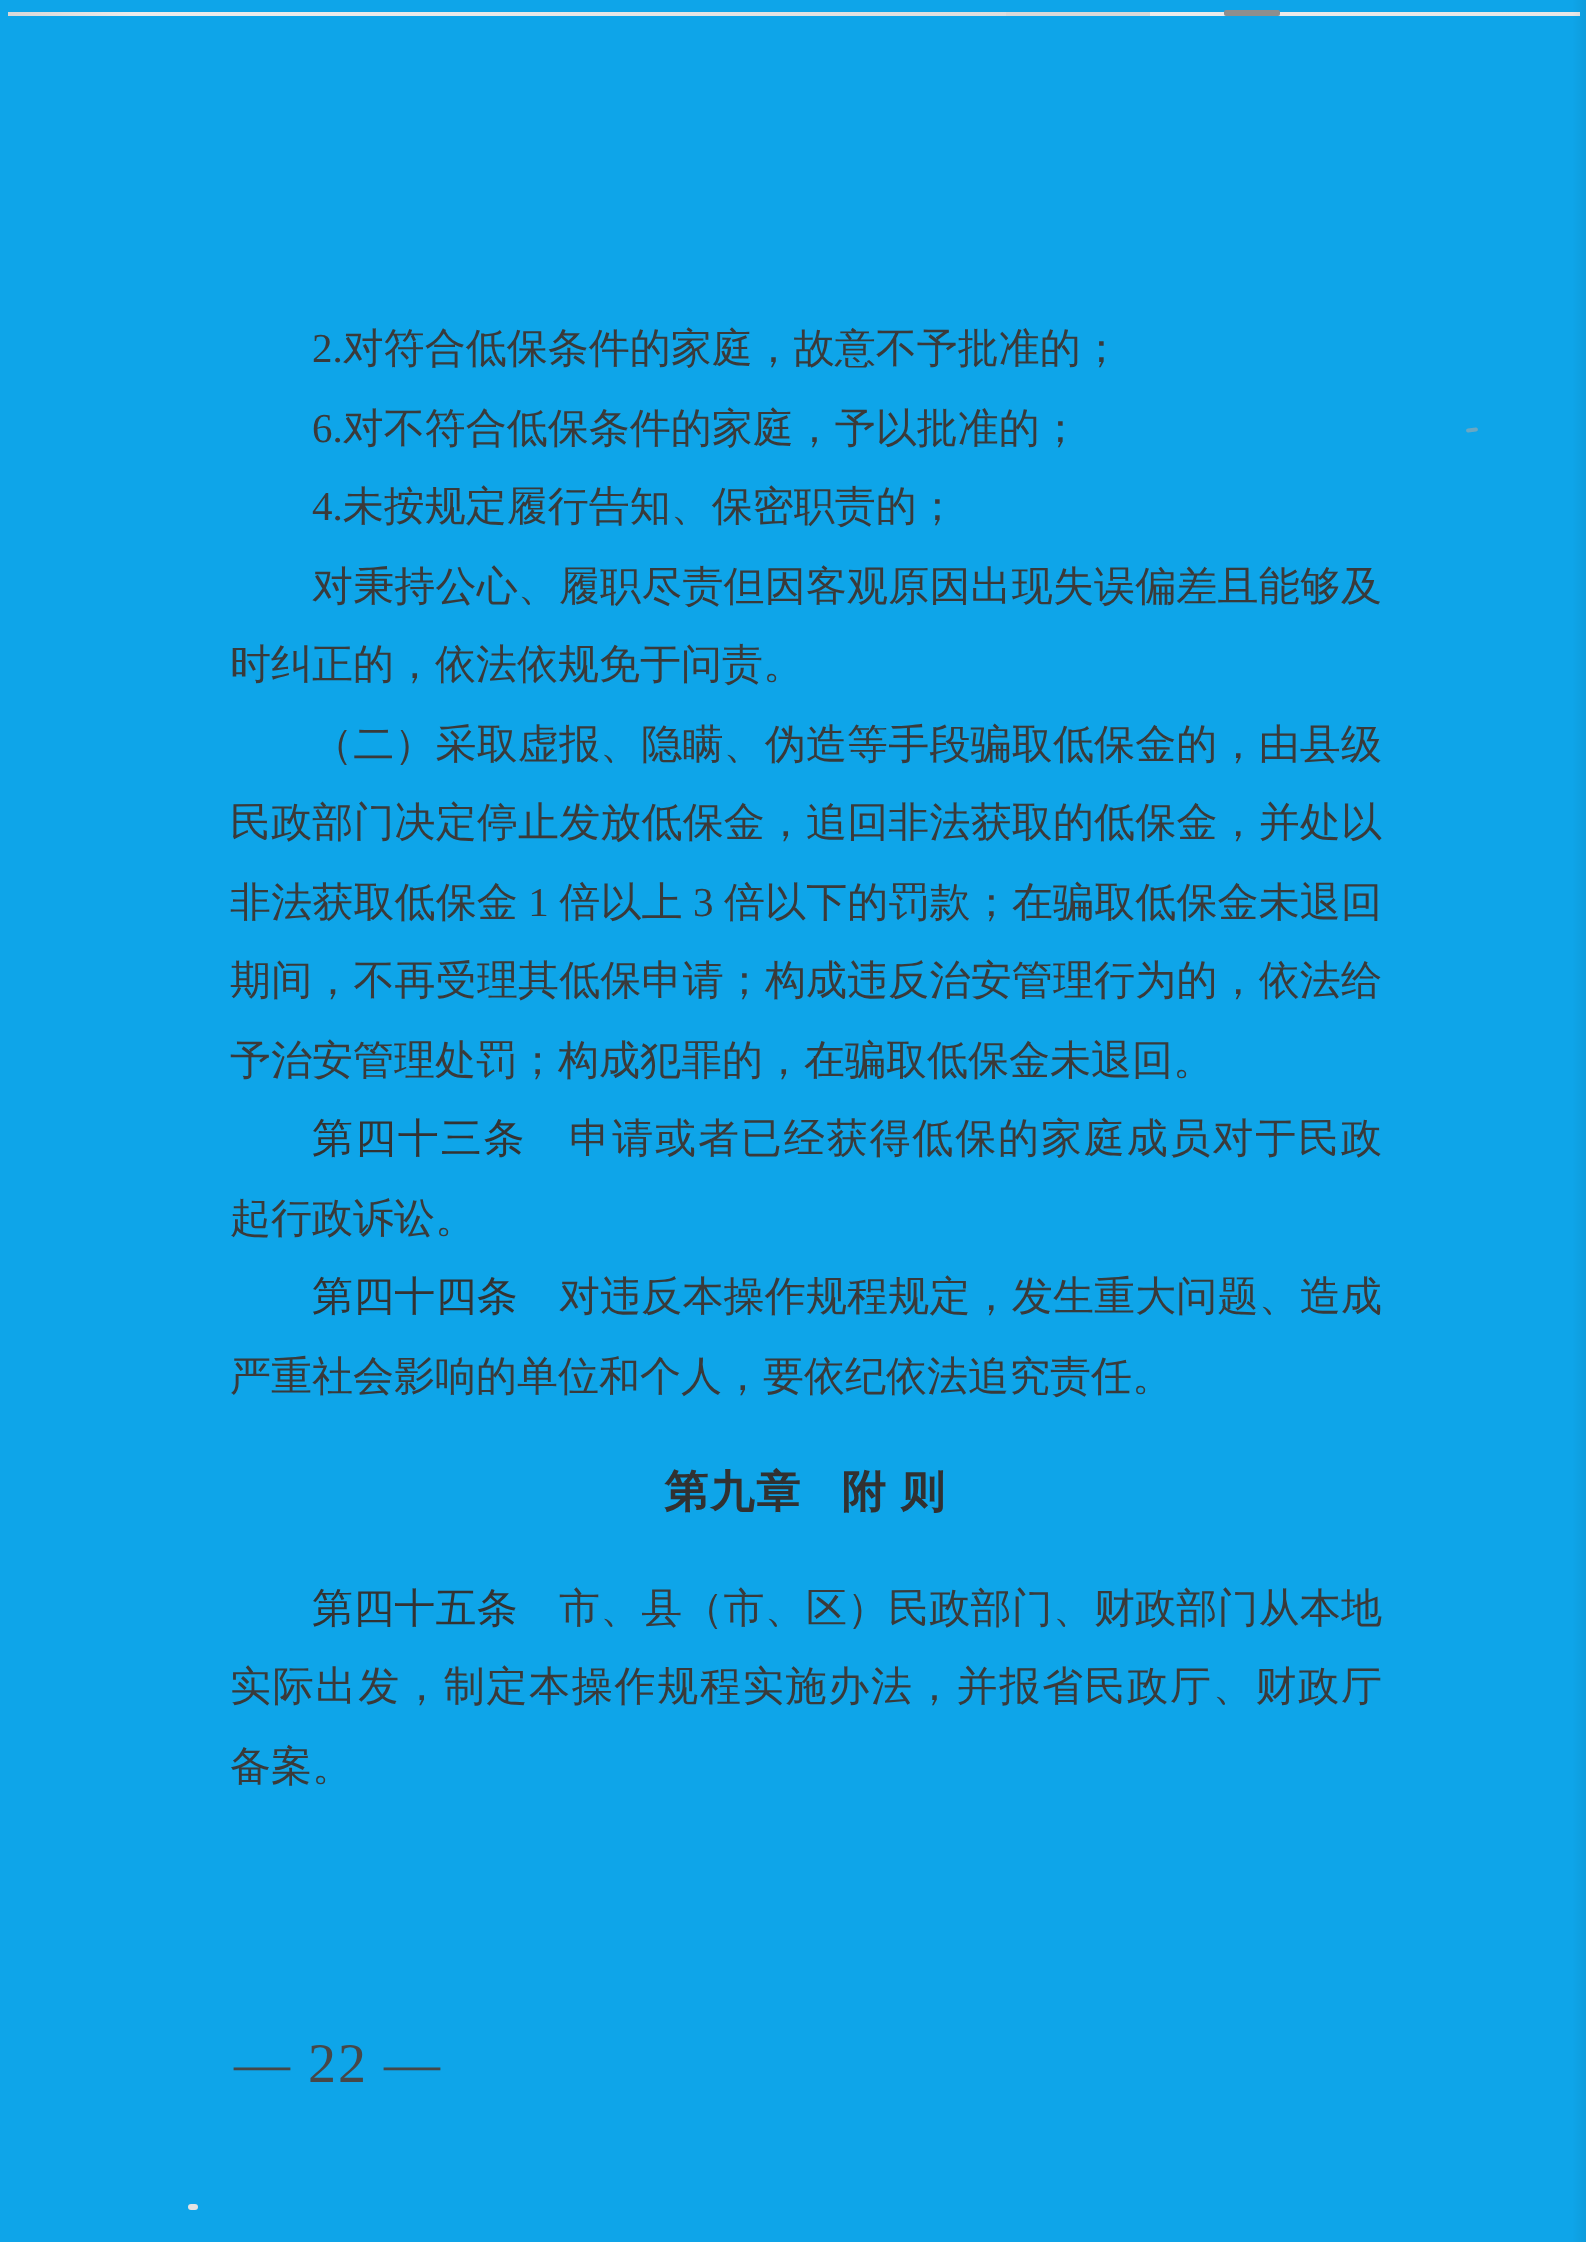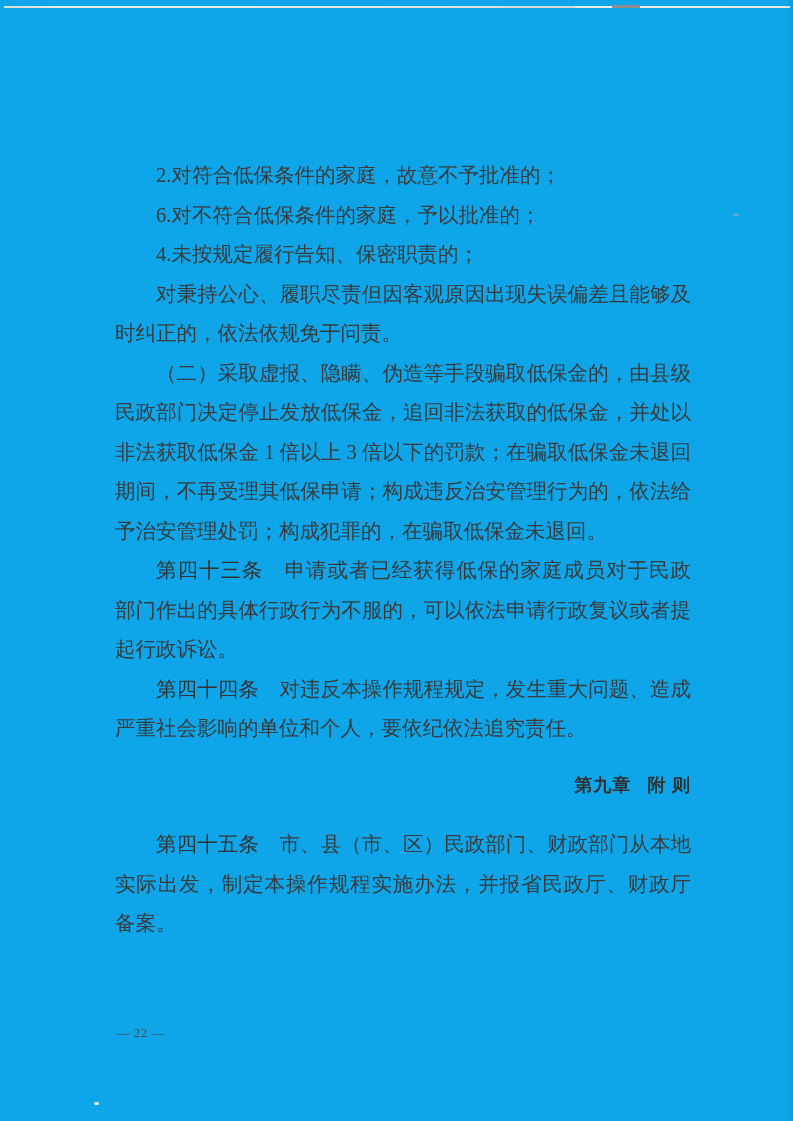--- a/index.html
+++ b/index.html
@@ -46,27 +46,27 @@
   .tline { height: 39.5px; white-space: nowrap; }
   .jline {
     height: 39.5px; white-space: normal;
     text-align: justify; text-align-last: justify;
   }
   .indent { text-indent: 2em; }
   .art-label { font-weight: normal; color: #333333; }
   .label-gap { display: inline-block; width: 1em; }
   .chapter {
     height: 39.5px; margin-top: 17px; margin-bottom: 20px;
-    text-align: right; font-weight: bold; font-size: 18px;
+    text-align: center; font-weight: bold; font-size: 22px;
     color: #313131; letter-spacing: 1px;
   }
   .chapter .label-gap { width: 0.9em; }
   .footer-pageno {
     position: absolute; left: 117px; top: 1013px;
-    font-size: 12px; line-height: 40px; color: #474747; letter-spacing: 1px;
+    font-size: 28px; line-height: 40px; color: #474747; letter-spacing: 1px;
   }
 </style>
 </head>
 <body>
 
 <div class="page">
 
   <div class="scan-top"></div>
   <div class="scan-top-mid"></div>
   <div class="scan-top-dark"></div>
@@ -90,21 +90,20 @@
       <div class="jline">民政部门决定停止发放低保金，追回非法获取的低保金，并处以</div>
       <div class="jline">非法获取低保金 1 倍以上 3 倍以下的罚款；在骗取低保金未退回</div>
       <div class="jline">期间，不再受理其低保申请；构成违反治安管理行为的，依法给</div>
       <div class="tline">予治安管理处罚；构成犯罪的，在骗取低保金未退回。</div>
     </div>
 
     <div>
       <div class="jline indent">
         <span class="art-label">第四十三条</span><span class="label-gap"></span><span>申请或者已经获得低保的家庭成员对于民政</span>
       </div>
-      <div class="jline">部门作出的具体行政行为不服的，可以依法申请行政复议或者提</div>
       <div class="tline">起行政诉讼。</div>
     </div>
 
     <div>
       <div class="jline indent">
         <span class="art-label">第四十四条</span><span class="label-gap"></span><span>对违反本操作规程规定，发生重大问题、造成</span>
       </div>
       <div class="tline">严重社会影响的单位和个人，要依纪依法追究责任。</div>
     </div>
 

